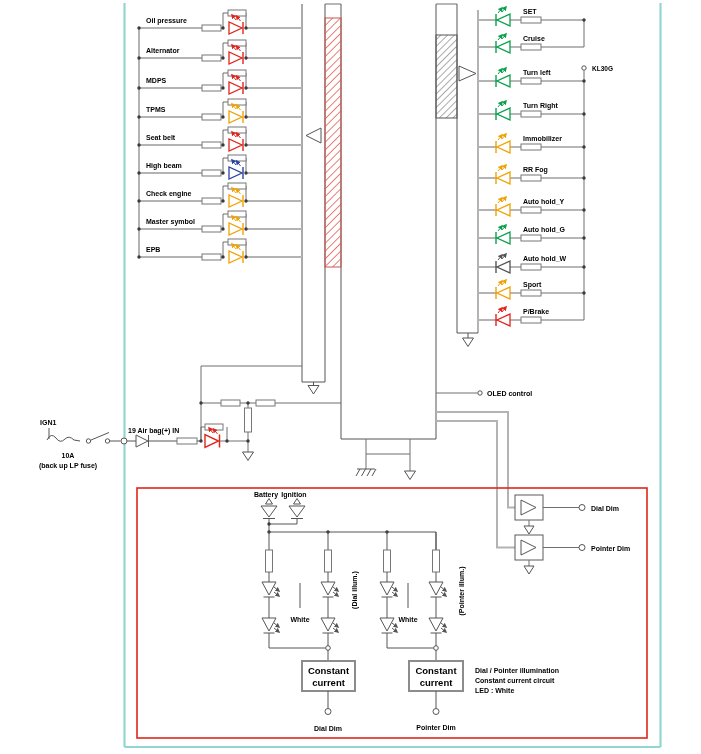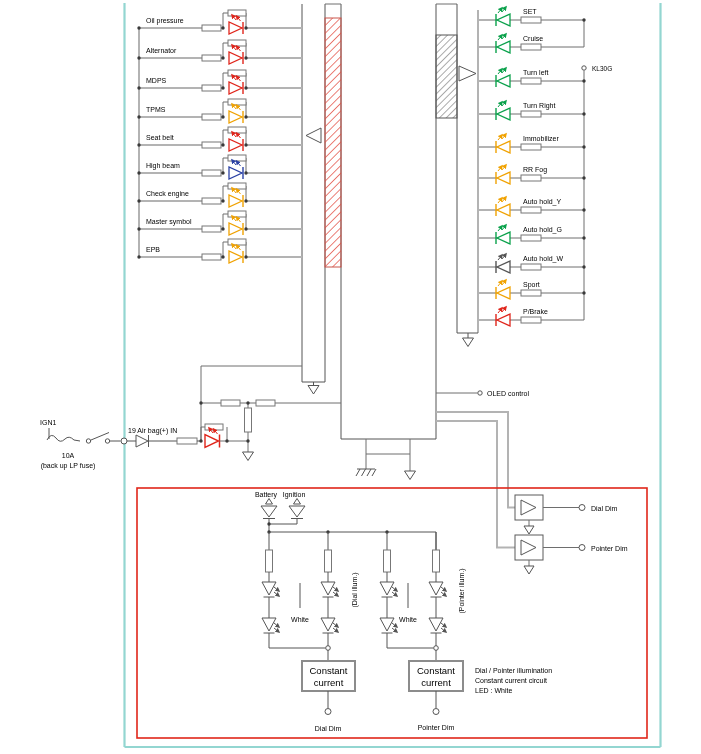--- a/index.html
+++ b/index.html
@@ -1,17 +1,17 @@
 <!DOCTYPE html>
 <html><head>
 <meta charset="utf-8">
 <style>
   html,body{margin:0;padding:0;background:#ffffff;}
   .stage{position:relative;width:701px;height:754px;background:#ffffff;overflow:hidden;
-         font-family:"Liberation Sans",sans-serif;}
+         font-family:"Liberation Sans",sans-serif;font-weight:bold;}
   svg text{font-family:"Liberation Sans",sans-serif;font-size:7px;fill:#000;}
   .wg{stroke:#b3b3b3;stroke-width:2;fill:none;}
   .wt{stroke:#6e6e6e;stroke-width:1;fill:none;}
   .wd{stroke:#555555;stroke-width:1;fill:none;}
   .res{fill:#ffffff;stroke:#777777;stroke-width:1;}
   .blk{fill:#ffffff;stroke:#5a5a5a;stroke-width:1;}
   .sym{fill:#ffffff;stroke:#555555;stroke-width:1;}
   .t65{font-size:6.5px;}
   .t95{font-size:9.5px;}
 </style>

